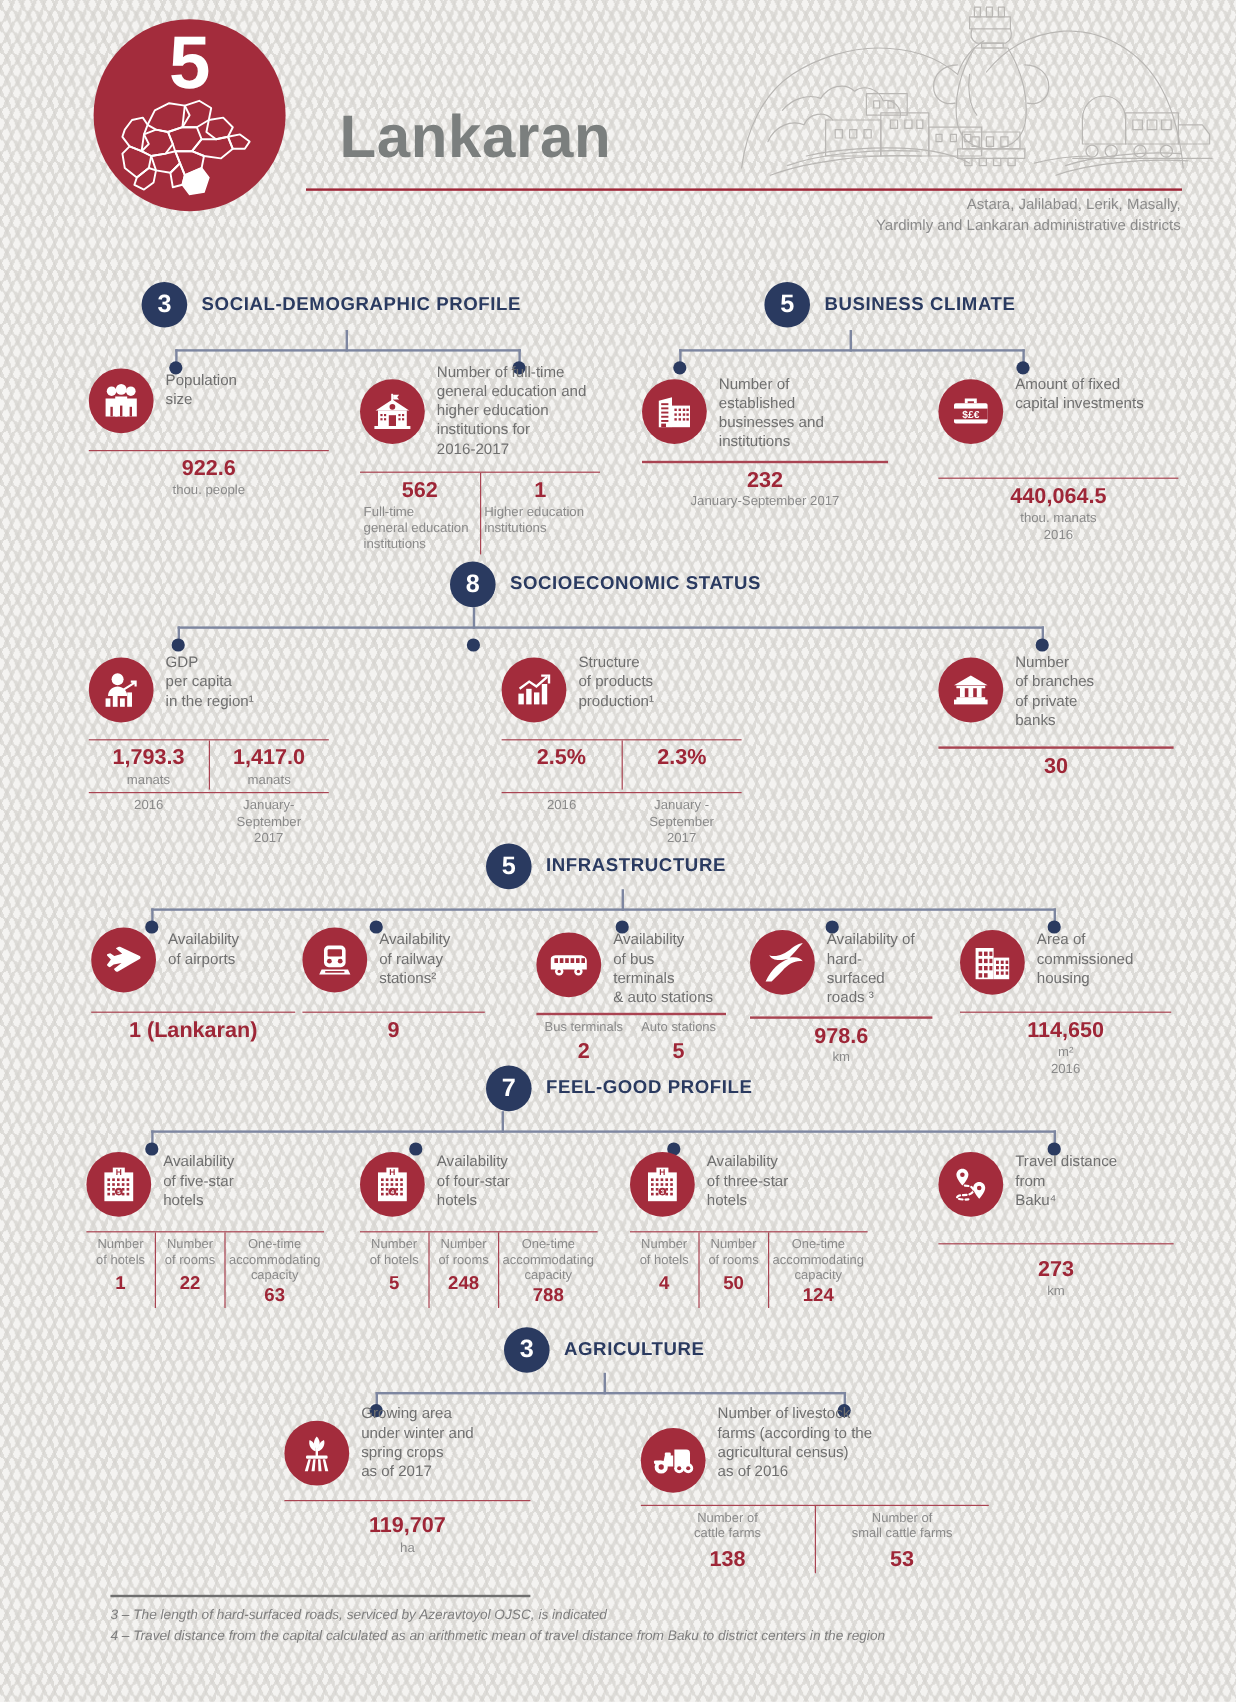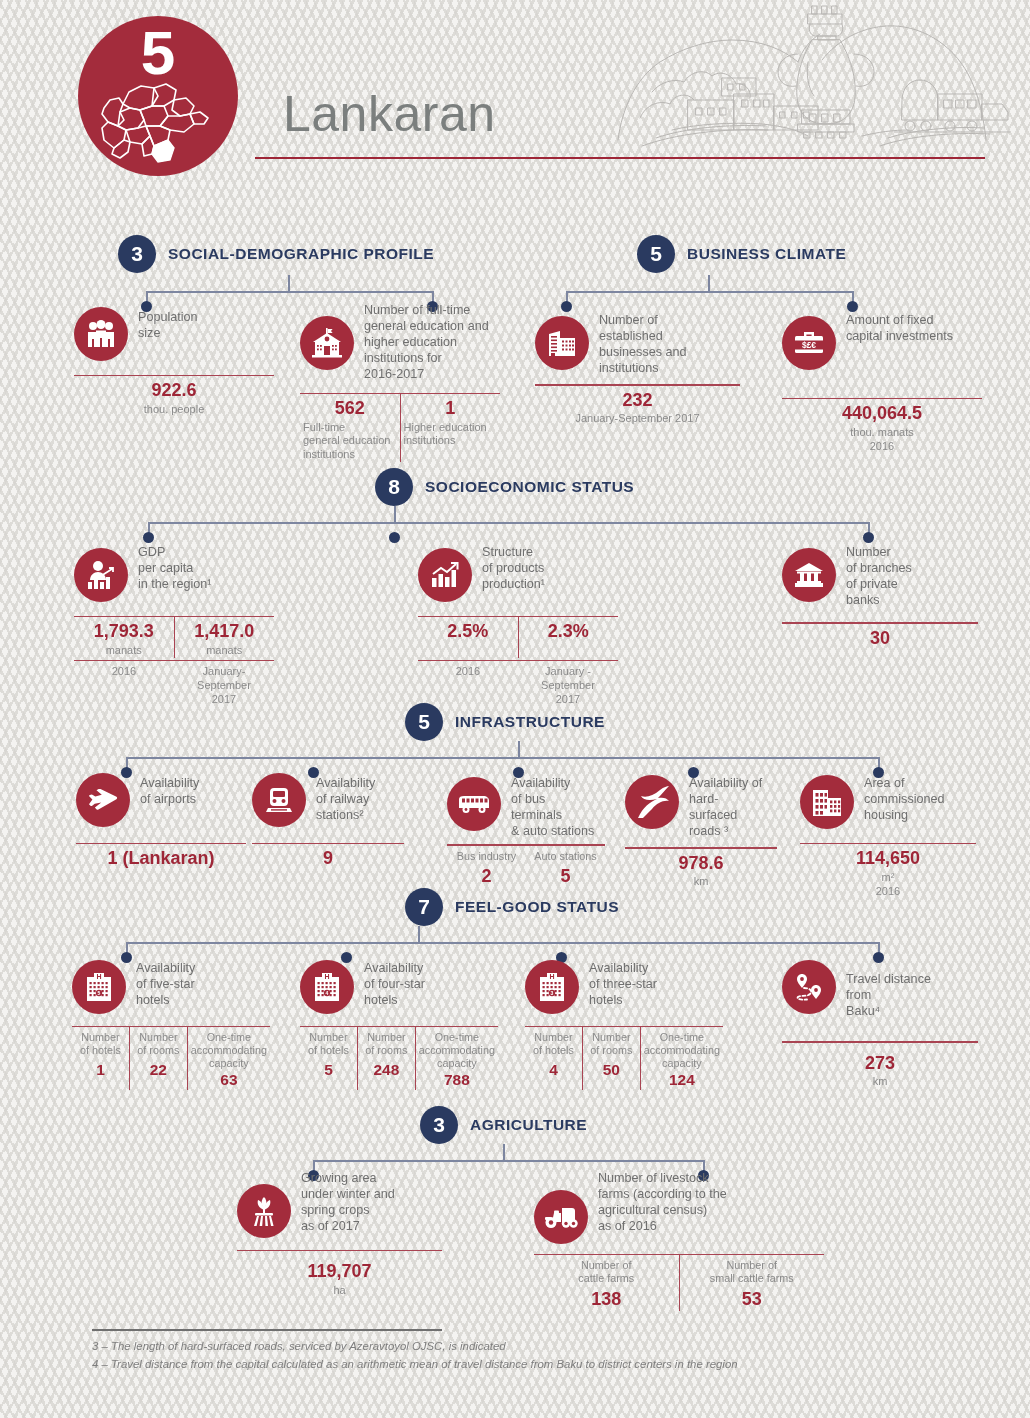--- a/index.html
+++ b/index.html
@@ -16,21 +16,21 @@
   }
   .page{position:absolute;inset:0;}
 
   
   .hdr{position:absolute;left:0;top:0;width:1030px;height:200px;}
   .badge-big{position:absolute;left:78px;top:16px;width:160px;height:160px;border-radius:50%;
     background:#a32c3c;}
   .badge-big .num{position:absolute;left:0;right:0;top:6px;text-align:center;color:#fff;
     font-size:62px;font-weight:bold;line-height:1;}
   .badge-big svg{position:absolute;left:18px;top:58px;}
-  .title{position:absolute;left:283px;top:85px;font-size:50px;color:#7b7f7e;letter-spacing:.5px;}
+  .title{position:absolute;left:283px;top:85px;font-size:50px;color:#7b7f7e;letter-spacing:.5px;font-weight:bold;}
   .title-rule{position:absolute;left:255px;top:157px;width:730px;height:2px;background:#9e2637;}
   .subtitle{position:absolute;right:46px;top:161px;text-align:right;font-size:12.5px;
     line-height:1.45;color:#8b8b8b;}
   .hdr-art{position:absolute;left:612px;top:0px;width:400px;height:158px;}
 
   
   .sec-head{position:absolute;display:flex;align-items:center;gap:12px;}
   .sec-badge{width:38px;height:38px;border-radius:50%;background:#2a3a60;color:#fff;
     font-size:21px;font-weight:bold;display:flex;align-items:center;justify-content:center;}
   .sec-title{font-size:15.5px;font-weight:bold;color:#2a3a60;letter-spacing:.5px;}
@@ -130,20 +130,24 @@
             <circle cx="314" cy="126" r="5"></circle>
           <circle cx="338" cy="126" r="5"></circle>
             <circle cx="360" cy="126" r="5"></circle>
           <path d="M282 132 h116"></path>
           <path d="M276 138 C300 130 340 126 372 128"></path>
           <path d="M268 146 C296 136 340 132 378 134"></path>
           <path d="M250 136 C266 132 282 130 296 130"></path>
         </g>
       </svg>
     </div>
+    <div class="subtitle">
+      <div>Astara, Jalilabad, Lerik, Masally,</div>
+      <div>Yardimly and Lankaran administrative districts</div>
+    </div>
   </div>
 
   <div class="sec-head" style="left:118px;top:235px;">
     <div class="sec-badge">3</div>
     <div class="sec-title">SOCIAL-DEMOGRAPHIC PROFILE</div>
   </div>
   <div class="conn" style="left:140px;top:275px;width:300px;height:32px;">
     <div class="v" style="left:148px;top:0;height:18px;"></div>
     <div class="h" style="left:6px;top:16px;width:288px;"></div>
     <div class="v" style="left:6px;top:16px;height:14px;"></div>
@@ -519,21 +523,21 @@
           </svg>
       </div>
       <div class="lbl" style="white-space:pre-line;">Availability
 of bus
 terminals
 &amp; auto stations</div>
     </div>
     <div class="rule" style="margin-top:5px;"></div>
     <div class="vals">
       <div class="vcell" style="border:0;">
-        <div class="vtop" style="white-space:pre-line;">Bus industry</div>
+        <div class="vtop" style="white-space:pre-line;">Bus terminals</div>
         <div class="vnum" style="margin-top:3px;">2</div>
       </div>
       <div class="vcell" style="border:0;">
         <div class="vtop" style="white-space:pre-line;text-align:center;">Auto stations</div>
         <div class="vnum" style="margin-top:3px;">5</div>
       </div>
     </div>
   </div>
 
   <div class="m" style="left:625px;top:773px;width:152px;">
@@ -600,21 +604,21 @@
       <div class="vcell">
         <div class="vnum">114,650</div>
         <div class="vsub" style="white-space:pre-line;">m²
 2016</div>
       </div>
     </div>
   </div>
 
   <div class="sec-head" style="left:405px;top:888px;">
     <div class="sec-badge">7</div>
-    <div class="sec-title">FEEL-GOOD STATUS</div>
+    <div class="sec-title">FEEL-GOOD PROFILE</div>
   </div>
   <div class="conn" style="left:118px;top:926px;width:770px;height:32px;">
     <div class="v" style="left:300px;top:0;height:18px;"></div>
     <div class="h" style="left:8px;top:16px;width:754px;"></div>
     <div class="v" style="left:8px;top:16px;height:14px;"></div>
     <div class="v" style="left:760px;top:16px;height:14px;"></div>
     <div class="dot" style="left:3px;top:26px;"></div>
     <div class="dot" style="left:223px;top:26px;"></div>
     <div class="dot" style="left:438px;top:26px;"></div>
     <div class="dot" style="left:755px;top:26px;"></div>
@@ -800,21 +804,21 @@
         <svg width="32" height="30" viewBox="0 0 32 30">
             <g fill="#fff">
           <path d="M9 2c2.8 0 5 2.2 5 5 0 3.6-5 9-5 9S4 10.6 4 7c0-2.8 2.2-5 5-5z"></path>
           <circle cx="9" cy="7" r="1.9" fill="#a32c3c"></circle>
           <path d="M23 13c2.8 0 5 2.2 5 5 0 3.6-5 9-5 9s-5-5.4-5-9c0-2.8 2.2-5 5-5z"></path>
           <circle cx="23" cy="18" r="1.9" fill="#a32c3c"></circle>
           <path d="M11 16 C17 16 20 19 17 22 C14 25 7 23 5 25 C3 27 8 28 14 27.5" stroke="#fff" stroke-width="1.8" fill="none" stroke-dasharray="3 2.4" stroke-linecap="round"></path>
         </g>
           </svg>
       </div>
-      <div class="lbl" style="white-space:pre-line;margin-top:11px;">Travel distance
+      <div class="lbl" style="white-space:pre-line;">Travel distance
 from
 Baku⁴</div>
     </div>
     <div class="rule" style="margin-top:22px;"></div>
     <div class="vals">
       <div class="vcell" style="padding-top:10px;">
         <div class="vnum">273</div>
         <div class="vsub">km</div>
       </div>
     </div>

